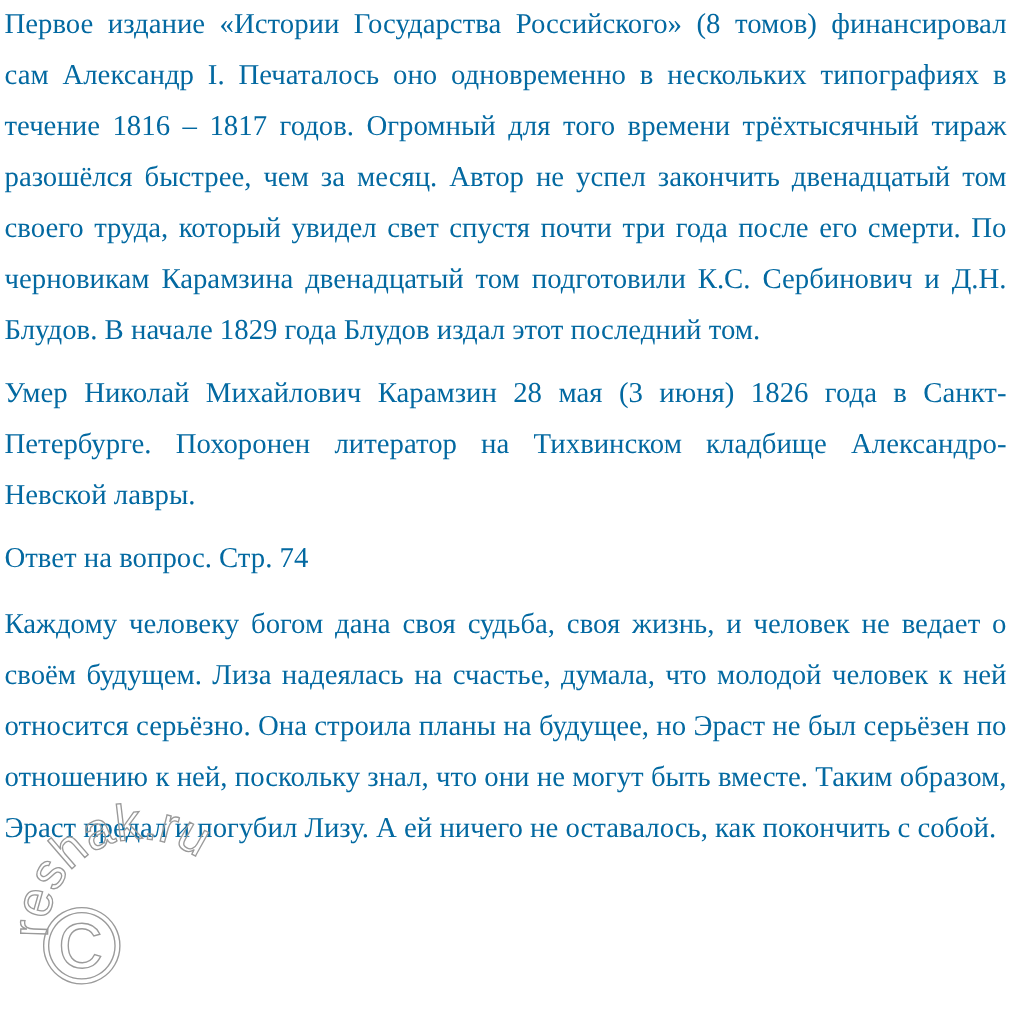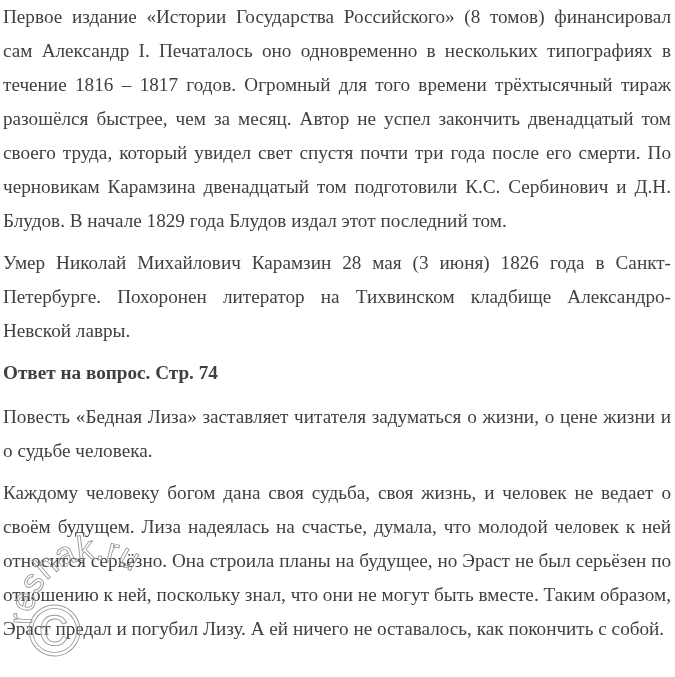--- a/index.html
+++ b/index.html
@@ -1,40 +1,39 @@
 <!DOCTYPE html>
 <html><head>
   <meta charset="utf-8">
   <style>
     html, body { margin: 0; padding: 0; background: #ffffff; }
     body { width: 675px; height: 677px; overflow: hidden; position: relative; }
     .page {
       position: absolute; left: 3px; top: 0; width: 668px;
       font-family: "Liberation Serif", "DejaVu Serif", serif;
-      font-size: 19.2px; line-height: 34px; color: #404040;
+      font-size: 19.2px; line-height: 34px; color: #0369a1;
     }
     .para { margin: 0 0 8px 0; text-align: justify; }
-    .para.heading { font-weight: bold; margin-top: 2px; margin-bottom: 10px; }
+    .para.heading { font-weight: normal; margin-top: 2px; margin-bottom: 10px; }
     .watermark {
       position: absolute; left: 10px; top: 505px; width: 180px; height: 170px;
       pointer-events: none;
     }
     .watermark svg text {
       font-family: "Liberation Sans", "DejaVu Sans", sans-serif;
       fill: none; stroke: #9a9a9a; stroke-width: 0.9;
     }
   </style>
 </head>
 <body>
 
 <div class="page">
   <p class="para">Первое издание «Истории Государства Российского» (8 томов) финансировал сам Александр I. Печаталось оно одновременно в нескольких типографиях в течение 1816 – 1817 годов. Огромный для того времени трёхтысячный тираж разошёлся быстрее, чем за месяц. Автор не успел закончить двенадцатый том своего труда, который увидел свет спустя почти три года после его смерти. По черновикам Карамзина двенадцатый том подготовили К.С. Сербинович и Д.Н. Блудов. В начале 1829 года Блудов издал этот последний том.</p>
   <p class="para">Умер Николай Михайлович Карамзин 28 мая (3 июня) 1826 года в Санкт-Петербурге. Похоронен литератор на Тихвинском кладбище Александро-Невской лавры.</p>
   <p class="para heading">Ответ на вопрос. Стр. 74</p>
-  <p class="para">Повесть «Бедная Лиза» заставляет читателя задуматься о жизни, о цене жизни и о судьбе человека.</p>
   <p class="para">Каждому человеку богом дана своя судьба, своя жизнь, и человек не ведает о своём будущем. Лиза надеялась на счастье, думала, что молодой человек к ней относится серьёзно. Она строила планы на будущее, но Эраст не был серьёзен по отношению к ней, поскольку знал, что они не могут быть вместе. Таким образом, Эраст предал и погубил Лизу. А ей ничего не оставалось, как покончить с собой.</p>
 </div>
 
 <div class="watermark">
   <svg width="180" height="170" viewBox="0 0 180 170">
     <defs>
       <path id="wm-arc" d="M 22 120 A 62 62 0 0 1 140 90"></path>
     </defs>
     <text font-size="72" x="18" y="150">©</text>
     <text font-size="34">

